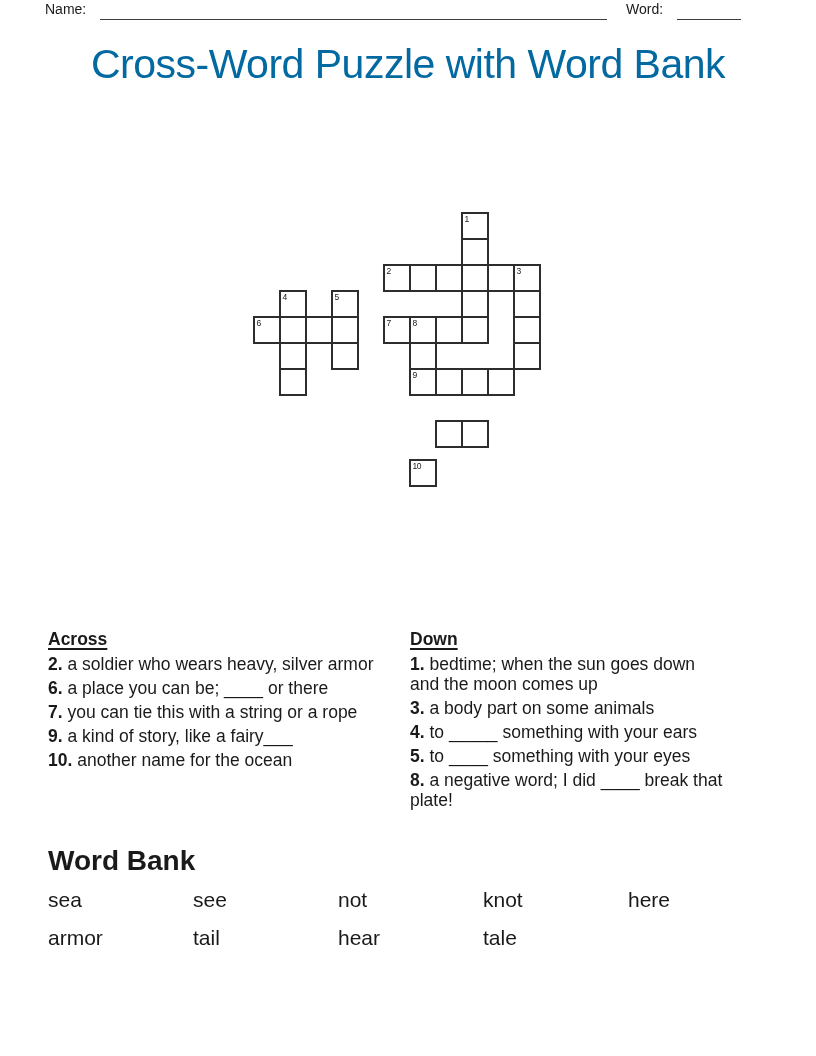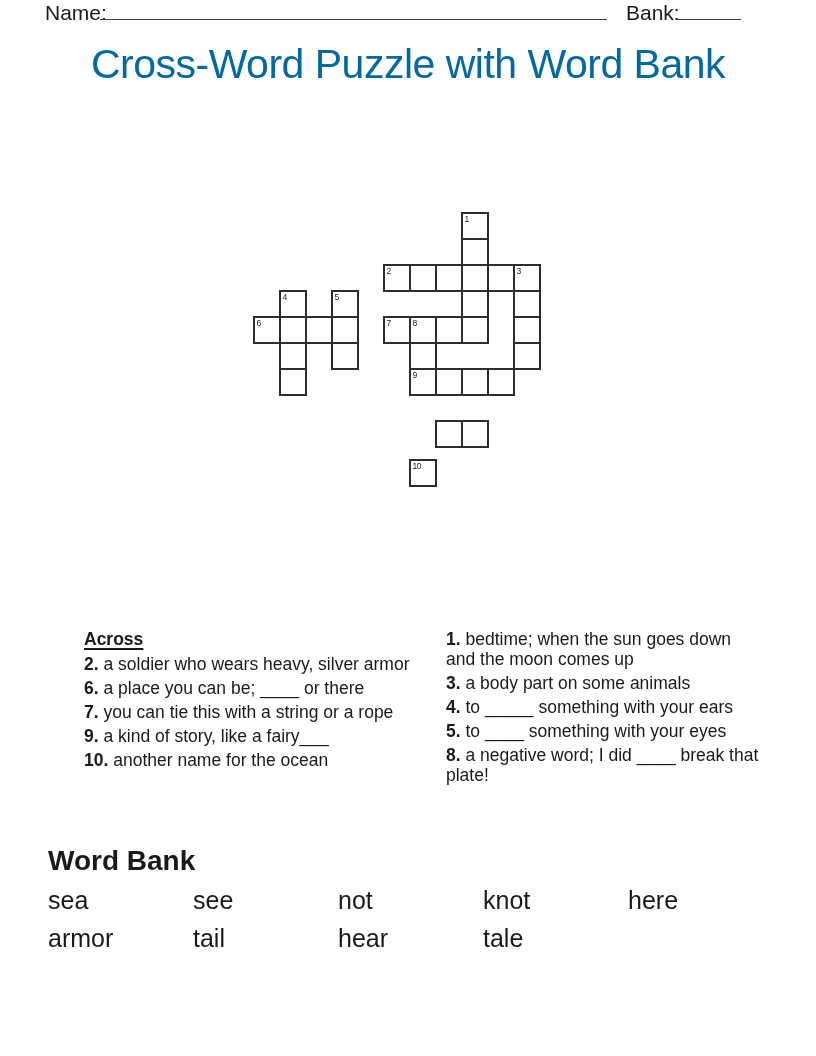--- a/index.html
+++ b/index.html
@@ -1,66 +1,66 @@
 <!DOCTYPE html>
 <html style="--ink: #1a1a1a; --grid-line: #2d2d2d;"><head>
 <meta charset="utf-8">
 <style>
   html,body{margin:0;padding:0;background:#fff;}
   .page{
     position:relative;width:816px;height:1056px;background:#fff;overflow:hidden;
     font-family:"Liberation Sans",sans-serif;color:var(--ink,#1a1a1a);
   }
   
-  .hdr-label{position:absolute;top:1px;font-size:21px;white-space:nowrap;}
+  .hdr-label{position:absolute;top:1px;font-size:14px;white-space:nowrap;}
   .fill-line{position:absolute;top:2px;height:17px;border-bottom:1.5px solid #3c3c3c;}
   
   .title{
     position:absolute;top:41px;left:0;width:100%;text-align:center;
     font-size:41px;font-weight:normal;letter-spacing:-0.5px;color:#0369a1;margin:0;
   }
   
   .grid{position:absolute;left:253px;top:212px;}
   .cell{
     position:absolute;width:28px;height:28px;box-sizing:border-box;
     border:2px solid var(--grid-line,#2d2d2d);background:#fff;
   }
   .cellnum{
     position:absolute;top:0.5px;left:1.5px;font-size:8.5px;line-height:9px;
     color:#1a1a1a;letter-spacing:-0.5px;
   }
   
-  .clues-col{position:absolute;top:629px;font-size:17.5px;line-height:20px;margin-left:36px;}
+  .clues-col{position:absolute;top:629px;font-size:17.5px;line-height:20px;}
   .clues-across{left:48px;width:330px;}
   .clues-down{left:410px;width:315px;}
   .clues-heading{
     font-size:17.5px;font-weight:bold;margin:0 0 5px 0;
     text-decoration:underline;text-decoration-thickness:1.5px;text-underline-offset:3px;
   }
   .clue{margin:0 0 4px 0;}
   .clue b{font-weight:bold;}
   
   .wb-heading{
     position:absolute;left:48px;top:845px;margin:0;font-size:28px;font-weight:bold;
     text-decoration-thickness:2px;text-underline-offset:4px;
   }
   .wb-grid{
     position:absolute;left:48px;top:884px;display:grid;
     grid-template-columns:repeat(5,145px);grid-auto-rows:38px;
-    font-size:25px;line-height:32px;
+    font-size:21px;line-height:32px;
   }
 </style>
 </head>
 <body>
 
 <div class="page">
 
   <span class="hdr-label" style="left:45px;">Name:</span>
   <div class="fill-line" style="left:100px;width:507px;"></div>
-  <span class="hdr-label" style="left:626px;">Bank:</span>
+  <span class="hdr-label" style="left:626px;">Word:</span>
   <div class="fill-line" style="left:677px;width:64px;"></div>
 
   <h1 class="title">Cross-Word Puzzle with Word Bank</h1>
 
   <div class="grid">
       <div class="cell" style="left: 208px; top: 0px;">
         <span class="cellnum">1</span>
       </div>
       <div class="cell" style="left: 208px; top: 26px;"></div>
       <div class="cell" style="left: 130px; top: 52px;">
@@ -119,20 +119,21 @@
     <div id="across-list">
         <p class="clue"><b>2.</b> a soldier who wears heavy, silver armor</p>
         <p class="clue"><b>6.</b> a place you can be; ____ or there</p>
         <p class="clue"><b>7.</b> you can tie this with a string or a rope</p>
         <p class="clue"><b>9.</b> a kind of story, like a fairy___</p>
         <p class="clue"><b>10.</b> another name for the ocean</p>
       </div>
   </div>
 
   <div class="clues-col clues-down">
+    <p class="clues-heading">Down</p>
     <div id="down-list">
         <p class="clue"><b>1.</b> bedtime; when the sun goes down and the moon comes up</p>
         <p class="clue"><b>3.</b> a body part on some animals</p>
         <p class="clue"><b>4.</b> to _____ something with your ears</p>
         <p class="clue"><b>5.</b> to ____ something with your eyes</p>
         <p class="clue"><b>8.</b> a negative word; I did ____ break that plate!</p>
       </div>
   </div>
 
   <h2 class="wb-heading">Word Bank</h2>

